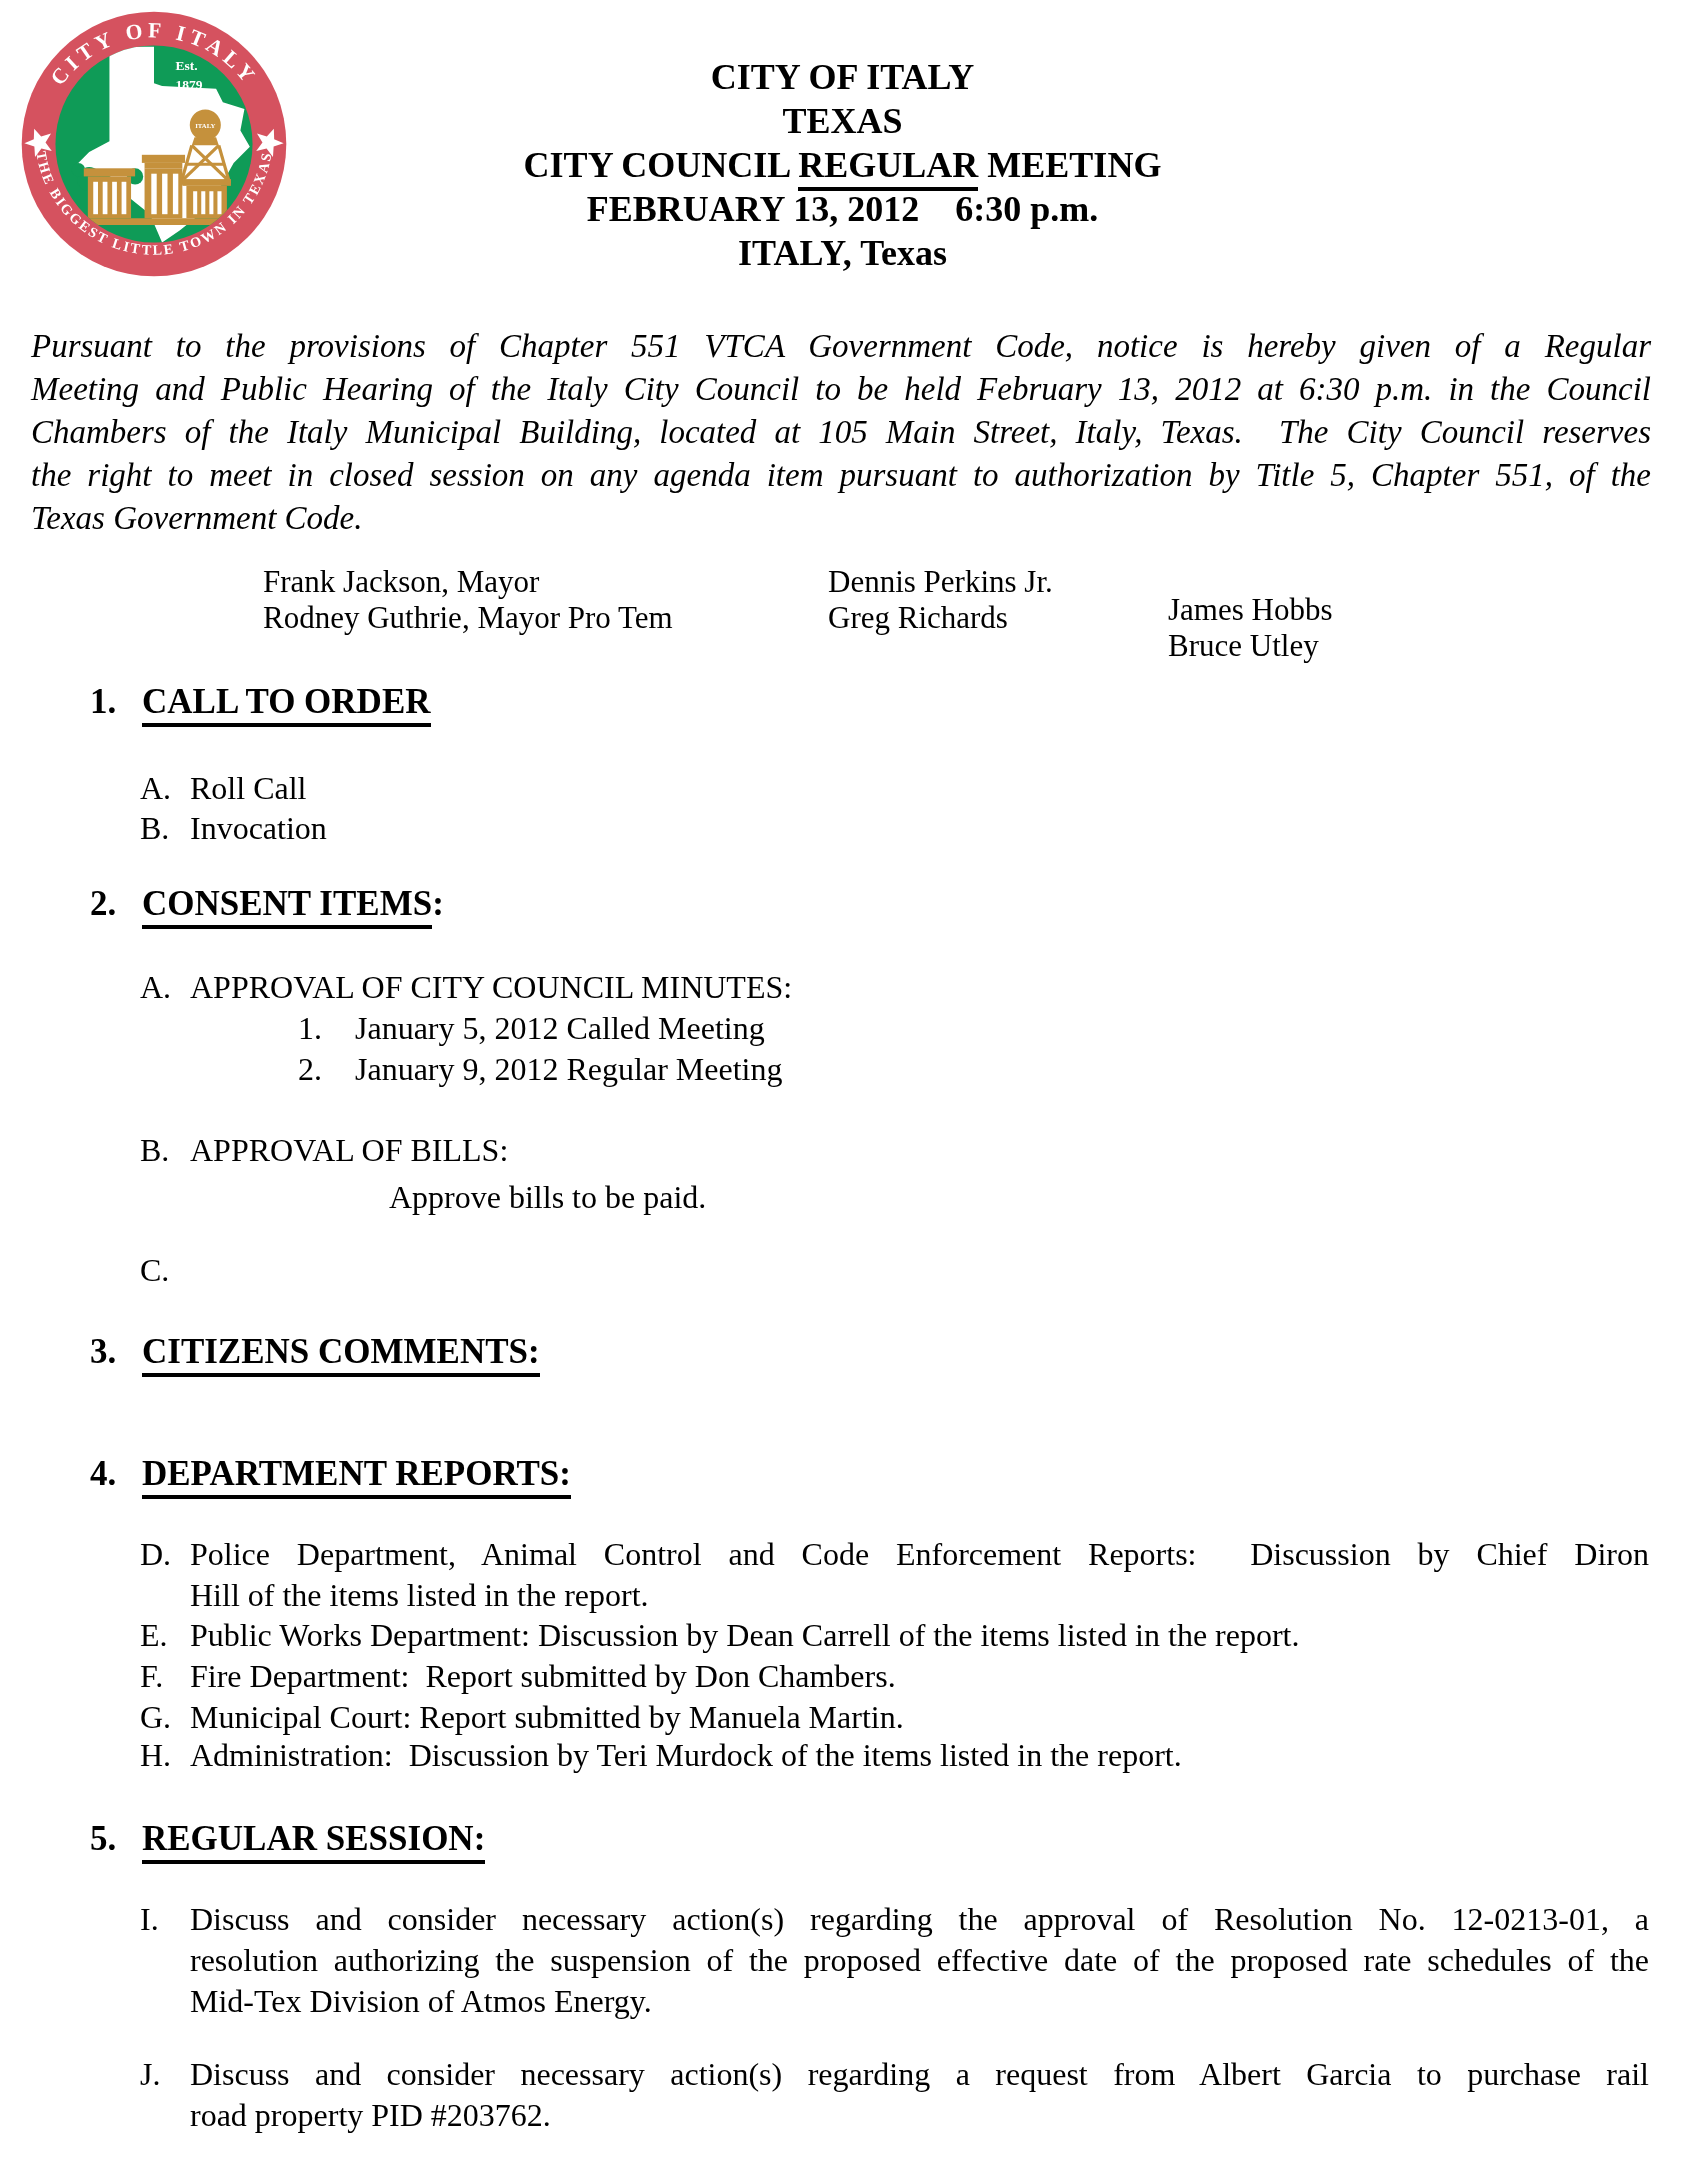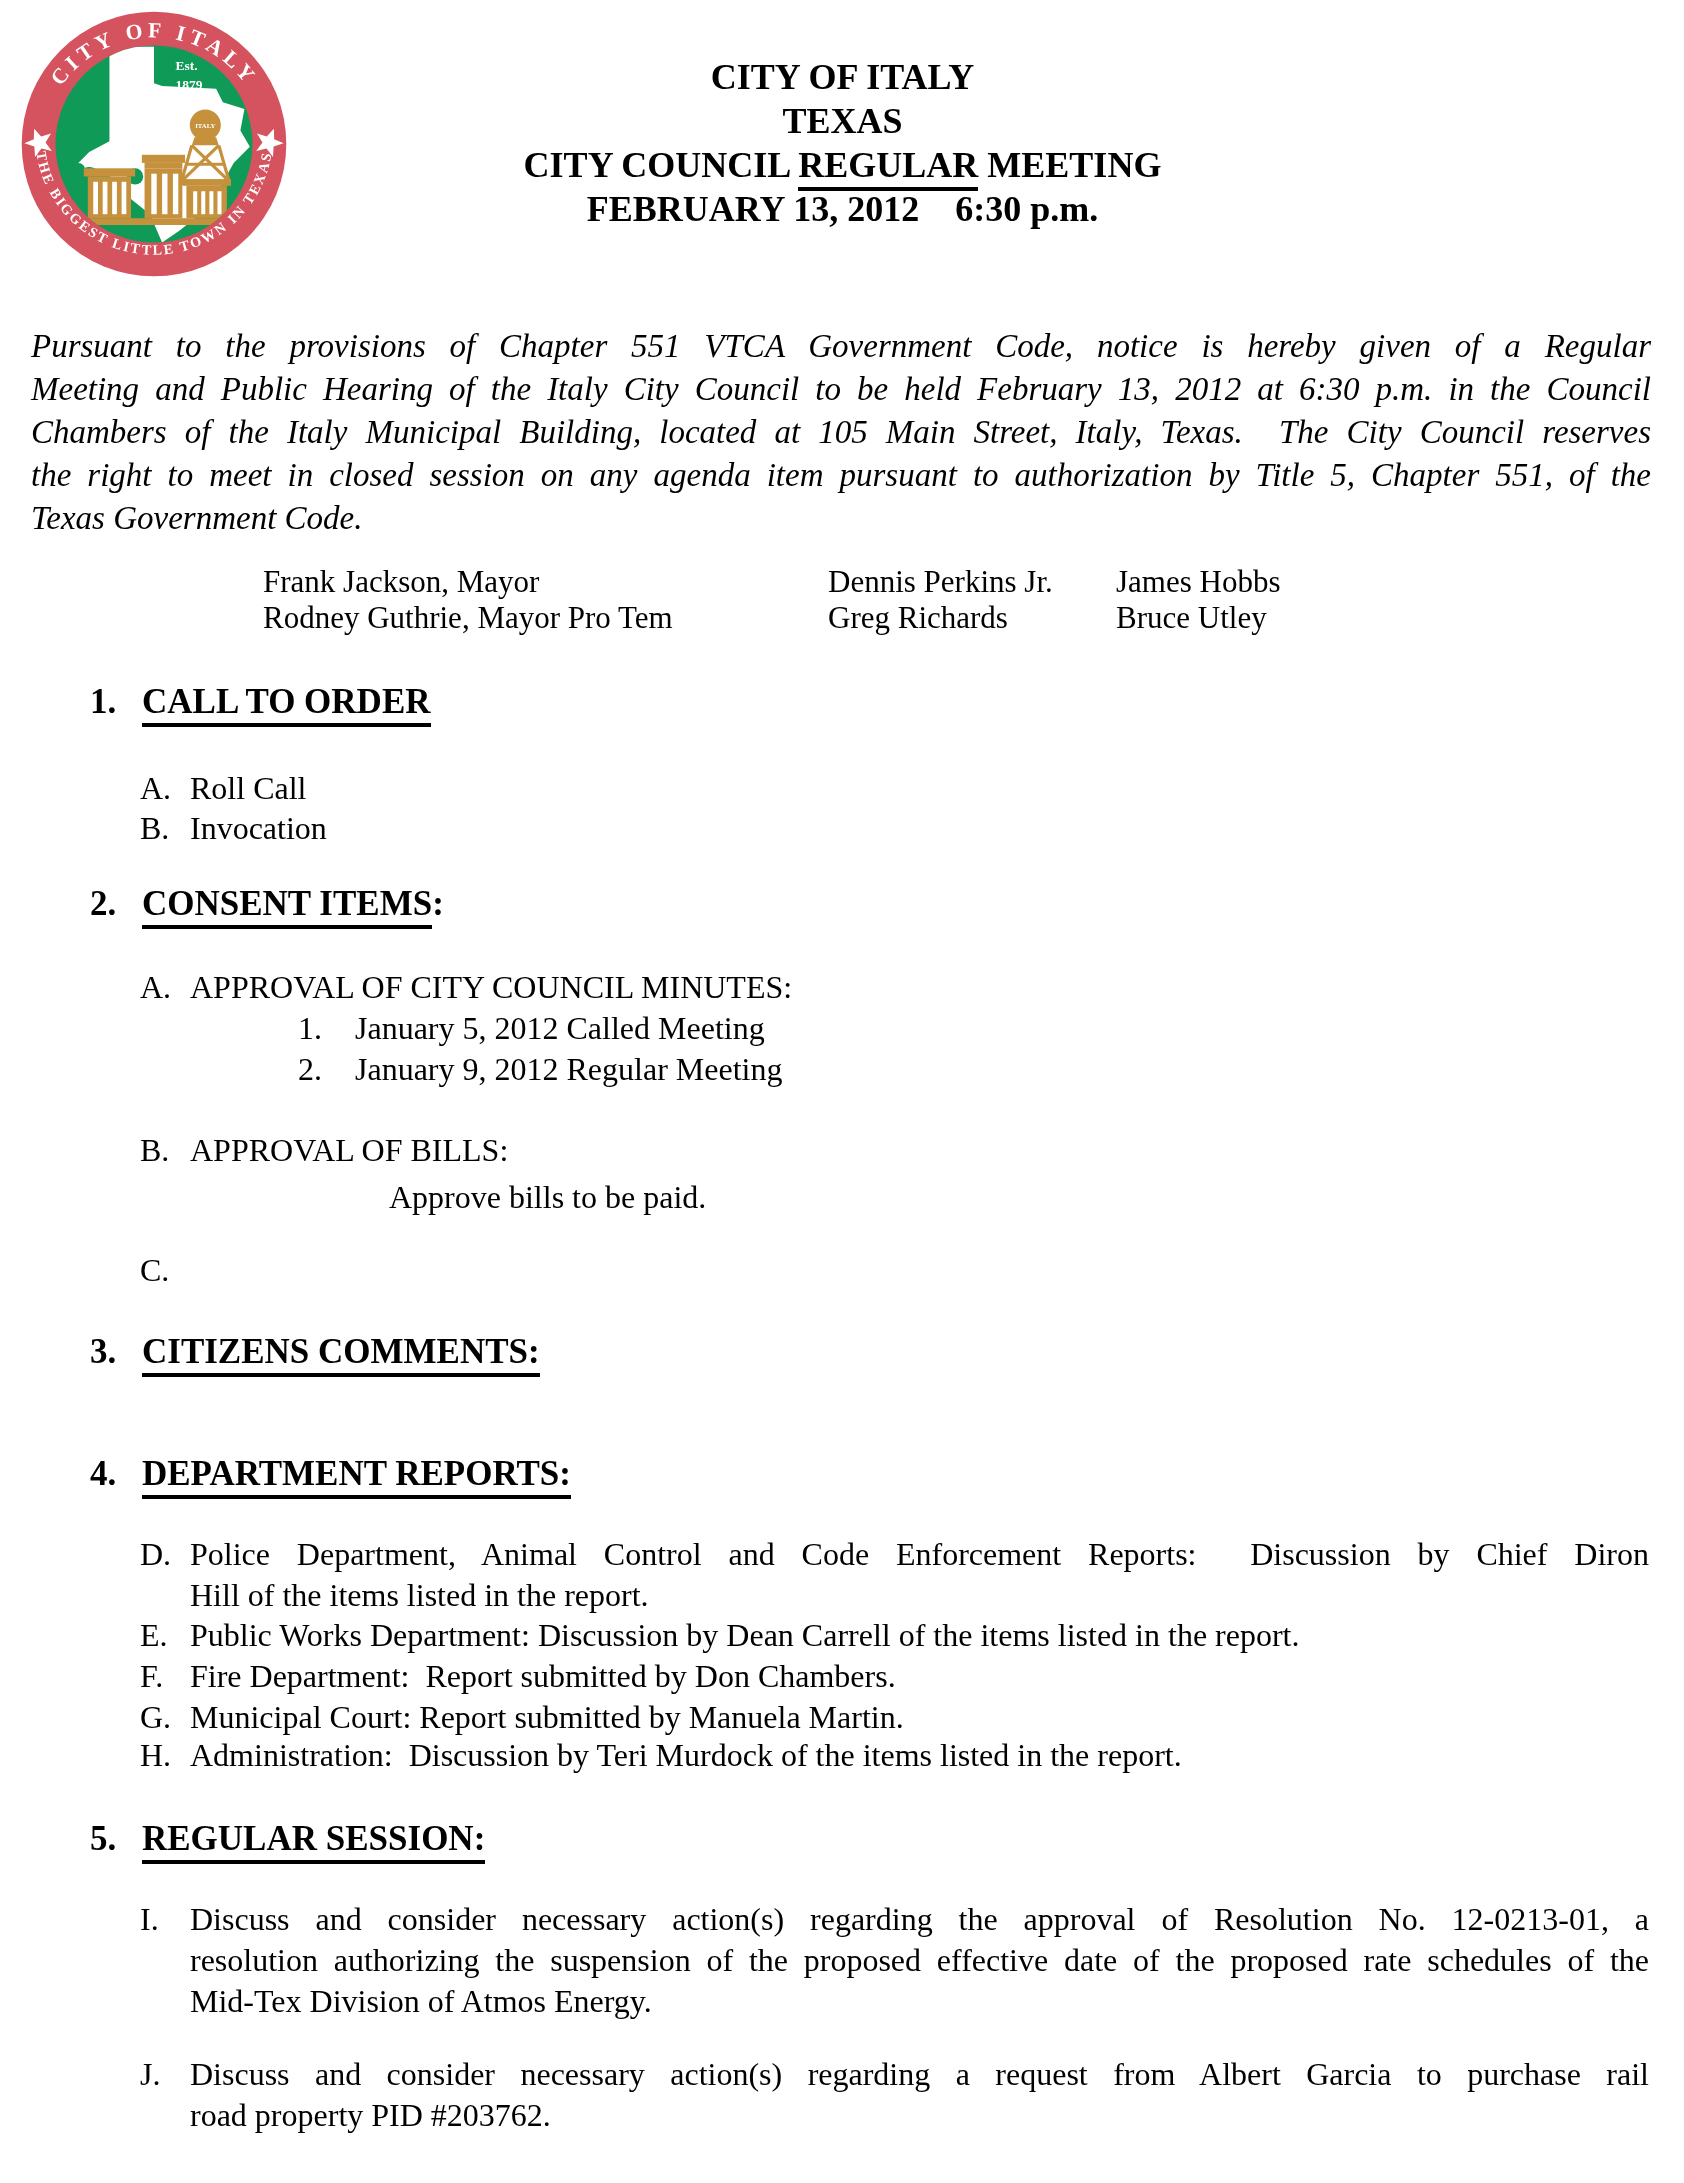--- a/index.html
+++ b/index.html
@@ -16,21 +16,21 @@
   }
   .hu { border-bottom:4.6px solid #000; padding-bottom:1.5px;text-align:center; }
   .notice {
     position:absolute; left:31px; top:325px; width:1620px;
     font-size:33px; line-height:43px;font-style:italic;
   }
   .jl { text-align:justify; text-align-last:justify; white-space:nowrap; }
   .officials { position:absolute; left:0; top:564px; width:1685px;
     font-size:31px; line-height:36px; }
   .officials .col { position:absolute; top:0; white-space:nowrap; }
-  .col1 { left:263px; } .col2 { left:828px; } .col3 { left:1116px; }
+  .col1 { left:263px; } .col2 { left:828px; } .col3 { left:1168px;margin-top:28px; }
   .sec { position:absolute; left:0; width:1649px; font-weight:bold; font-size:35px; line-height:41px; }
   .sec .num { position:absolute; left:90px; }
   .sec .ttl { margin-left:142px; }
   .item { position:absolute; left:0; width:1649px; font-size:32px; line-height:41px; }
   .item .lbl { position:absolute; left:140px; }
   .item .txt { margin-left:190px; }
   .item.sub .lbl { left:298px; }
   .item.sub .txt { margin-left:355px; }
   .item.note .txt { margin-left:389px;margin-top:7px; }
   .ringtext  { font-family:"Liberation Serif",serif; font-weight:bold; fill:#fff;
@@ -121,20 +121,21 @@
     <text class="ringtext2">
       <textPath href="#arcBot" startOffset="50%" text-anchor="middle">THE BIGGEST LITTLE TOWN IN TEXAS</textPath>
     </text>
   </svg>
 
   <div class="header">
     <div>CITY OF ITALY</div>
     <div>TEXAS</div>
     <div><span>CITY COUNCIL </span><span class="hu">REGULAR</span><span> MEETING</span></div>
     <div>FEBRUARY 13, 2012&nbsp;&nbsp;&nbsp; 6:30 p.m.</div>
+    <div>ITALY, Texas</div>
   </div>
 
   <div class="notice">
     <div class="jl">Pursuant to the provisions of Chapter 551 VTCA Government Code, notice is hereby given of a Regular</div>
     <div class="jl">Meeting and Public Hearing of the Italy City Council to be held February 13, 2012 at 6:30 p.m. in the Council</div>
     <div class="jl">Chambers of the Italy Municipal Building, located at 105 Main Street, Italy, Texas.&nbsp; The City Council reserves</div>
     <div class="jl">the right to meet in closed session on any agenda item pursuant to authorization by Title 5, Chapter 551, of the</div>
     <div>Texas Government Code.</div>
   </div>
 

